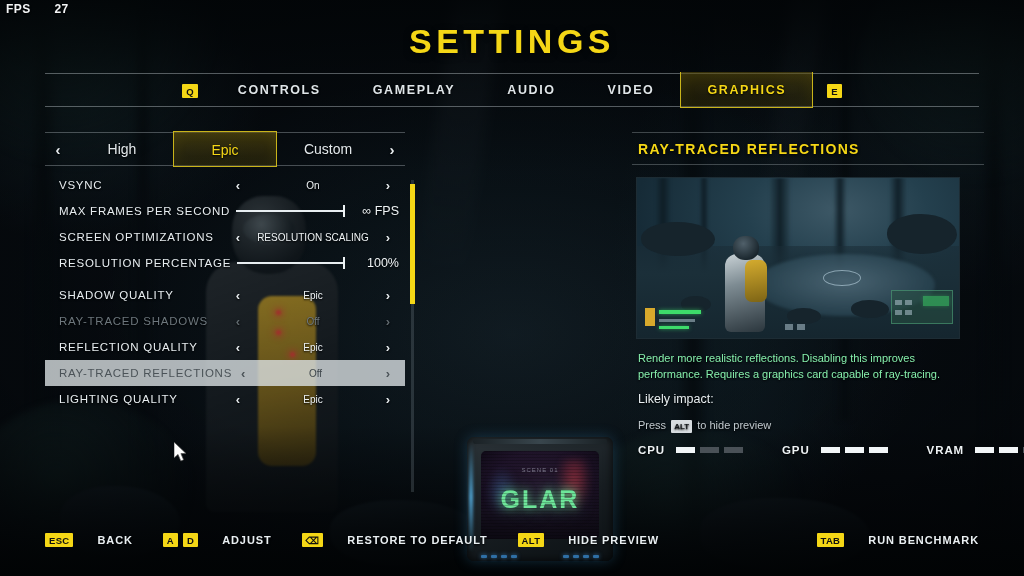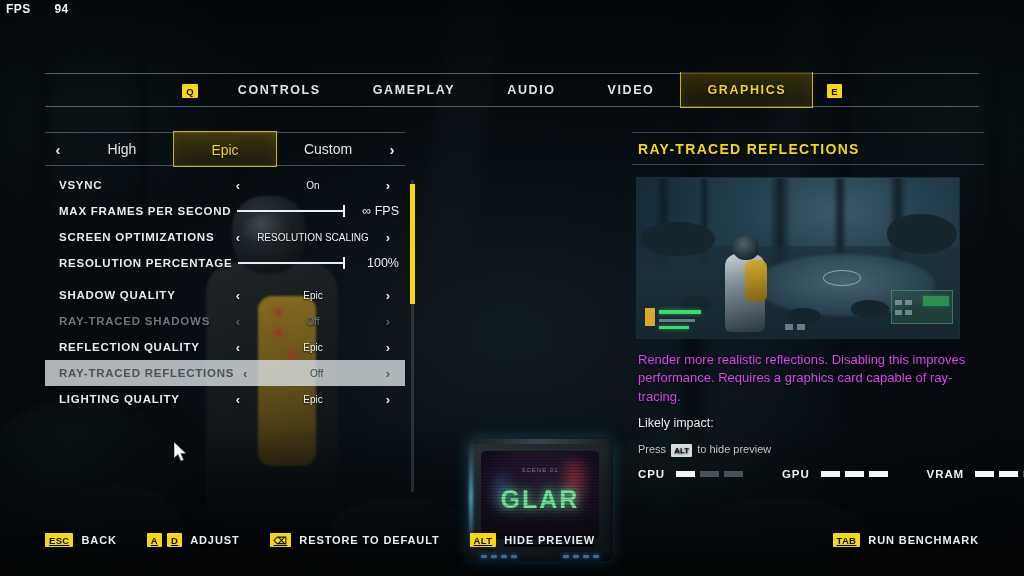--- a/index.html
+++ b/index.html
@@ -149,21 +149,21 @@
     padding: 12px 14px 5px; text-shadow: 0 1px 3px #000;
     border-bottom: 1px solid rgba(196,205,210,.28);
   }
 
   .opt-row {
     position: relative; display: flex; align-items: center; height: 26px;
     padding: 0 6px 0 14px;
   }
   .opt-row.hovered { background: rgba(222,228,231,.78); }
   .opt-label {
-    flex: 0 0 168px; color: #e7edf0; font-size: 11.5px; font-weight: bold; letter-spacing: .75px;
+    flex: 0 0 168px; color: #e7edf0; font-size: 11.5px; font-weight: normal; letter-spacing: .75px;
     white-space: nowrap; text-shadow: 0 1px 2px #000;
   }
   .opt-row.hovered .opt-label { color: #4b5358; text-shadow: none; }
   .opt-row.disabled .opt-label { color: #6d777d; }
   .opt-ctrl { flex: 1; display: flex; align-items: center; }
   .arrow-l, .arrow-r {
     width: 22px; text-align: center; color: #e6ebee; font-size: 13px; font-weight: bold;
     text-shadow: 0 1px 2px #000;
   }
   .opt-row.hovered .arrow-l, .opt-row.hovered .arrow-r { color: #4b5358; text-shadow: none; }
@@ -246,21 +246,21 @@
   .pv-char-pack {
     left: 108px; top: 82px; width: 22px; height: 42px; border-radius: 7px;
     background: linear-gradient(170deg, #d4ab2e, #7d6415);
   }
   .pv-hud-bar { background: #3ddb6a; box-shadow: 0 0 4px rgba(61,219,106,.6); }
   .pv-hud-box { background: rgba(40,80,66,.55); border: 1px solid rgba(90,190,140,.45); }
   .pv-hud-sq { background: rgba(175,195,205,.55); }
   .pv-hud-amber { background: #d8a92c; }
 
   #info-desc {
-    color: #d946ef; font-size: 13px; line-height: 1.42; padding: 12px 6px 0 6px;
+    color: #86efac; font-size: 11px; line-height: 1.42; padding: 12px 6px 0 6px;
     text-shadow: 0 1px 2px #000;
   }
   #impact-label {
     color: #e8eef1; font-size: 12.5px; padding: 10px 6px 0 6px; text-shadow: 0 1px 2px #000;
   }
   #impact-row { display: flex; align-items: center; padding: 11px 6px 0 6px; }
   .impact-group { display: flex; align-items: center; margin-right: 34px; }
   .impact-name {
     color: #eef3f5; font-size: 11.5px; font-weight: bold; letter-spacing: .9px; margin-right: 11px;
     text-shadow: 0 1px 2px #000;
@@ -330,23 +330,23 @@
   .tv-foot-led {
     position: absolute; bottom: 3px; width: 6px; height: 3px; background: #2f6fa5; border-radius: 1px;
     box-shadow: 0 0 4px rgba(70,150,220,.7);
   }
 
   
   #hintbar {
     position: absolute; left: 45px; right: 45px; bottom: 26px; height: 20px; z-index: 40;
     display: flex; align-items: center;
   }
-  .hint { display: flex; align-items: center; margin-right: 30px; text-decoration: underline; }
+  .hint { display: flex; align-items: center; margin-right: 30px; }
   .hint-label {
-    color: #e9eff2; font-size: 11px; font-weight: bold; letter-spacing: .9px; margin-left: 8px;
+    color: #e9eff2; font-size: 11px; font-weight: bold; letter-spacing: .9px; margin-left: 24px;
     white-space: nowrap; text-shadow: 0 1px 2px #000;
   }
   .hint-keys { display: flex; gap: 5px; }
   #hint-right { margin-left: auto; margin-right: 0; }
 </style>
 </head>
 <body>
 
 <div id="screen">
 
@@ -376,23 +376,24 @@
   <div class="char char-led" style="left:290px; top:352px;"></div>
 
   <div class="rock" style="left:60px;  top:486px; width:120px; height:70px;"></div>
   <div class="rock" style="left:330px; top:500px; width:150px; height:66px;"></div>
   <div class="rock" style="left:700px; top:498px; width:170px; height:72px;"></div>
 
   <div class="vignette"></div>
   <div class="scrim"></div>
 
   <div id="fps-counter">
-    <span>FPS</span><span class="fps-val">94</span>
+    <span>FPS</span><span class="fps-val">27</span>
   </div>
 
+  <div id="page-title">SETTINGS</div>
 
   <div id="tabbar">
     <span class="tab-key">
       <span class="keycap">Q</span>
     </span>
     <div class="tab">CONTROLS</div>
     <div class="tab">GAMEPLAY</div>
     <div class="tab">AUDIO</div>
     <div class="tab">VIDEO</div>
     <div class="tab active">GRAPHICS</div>

